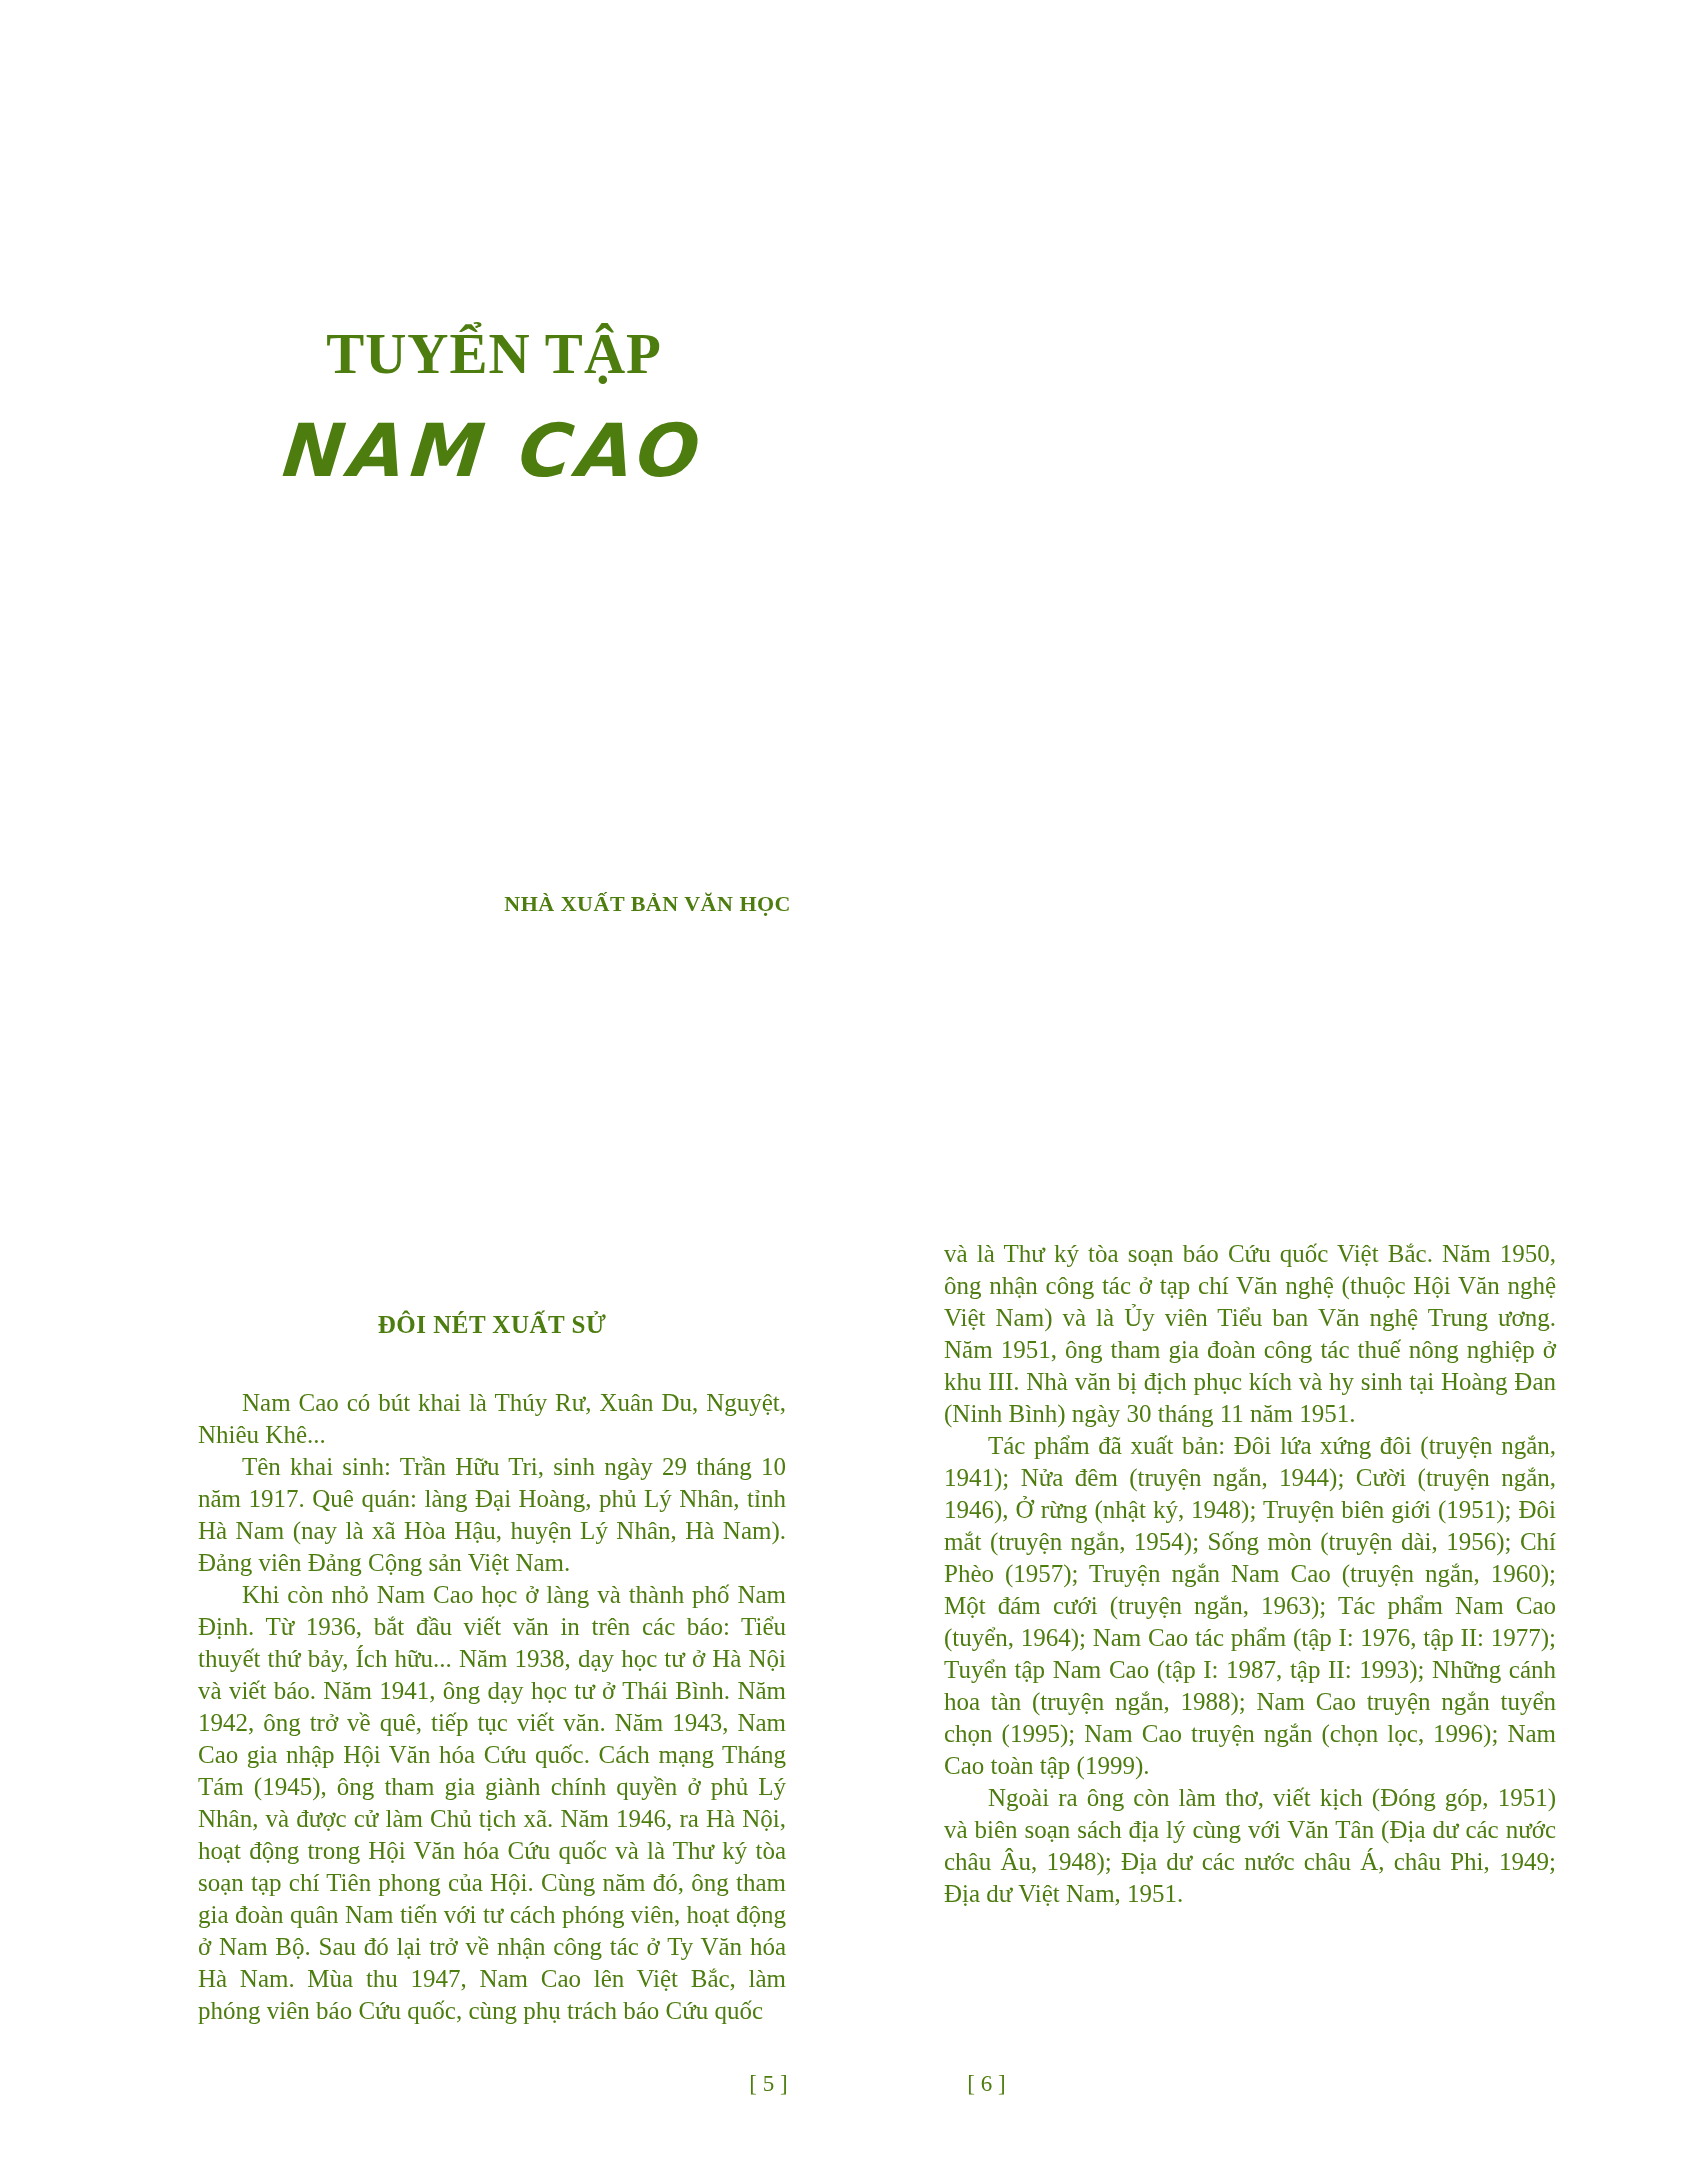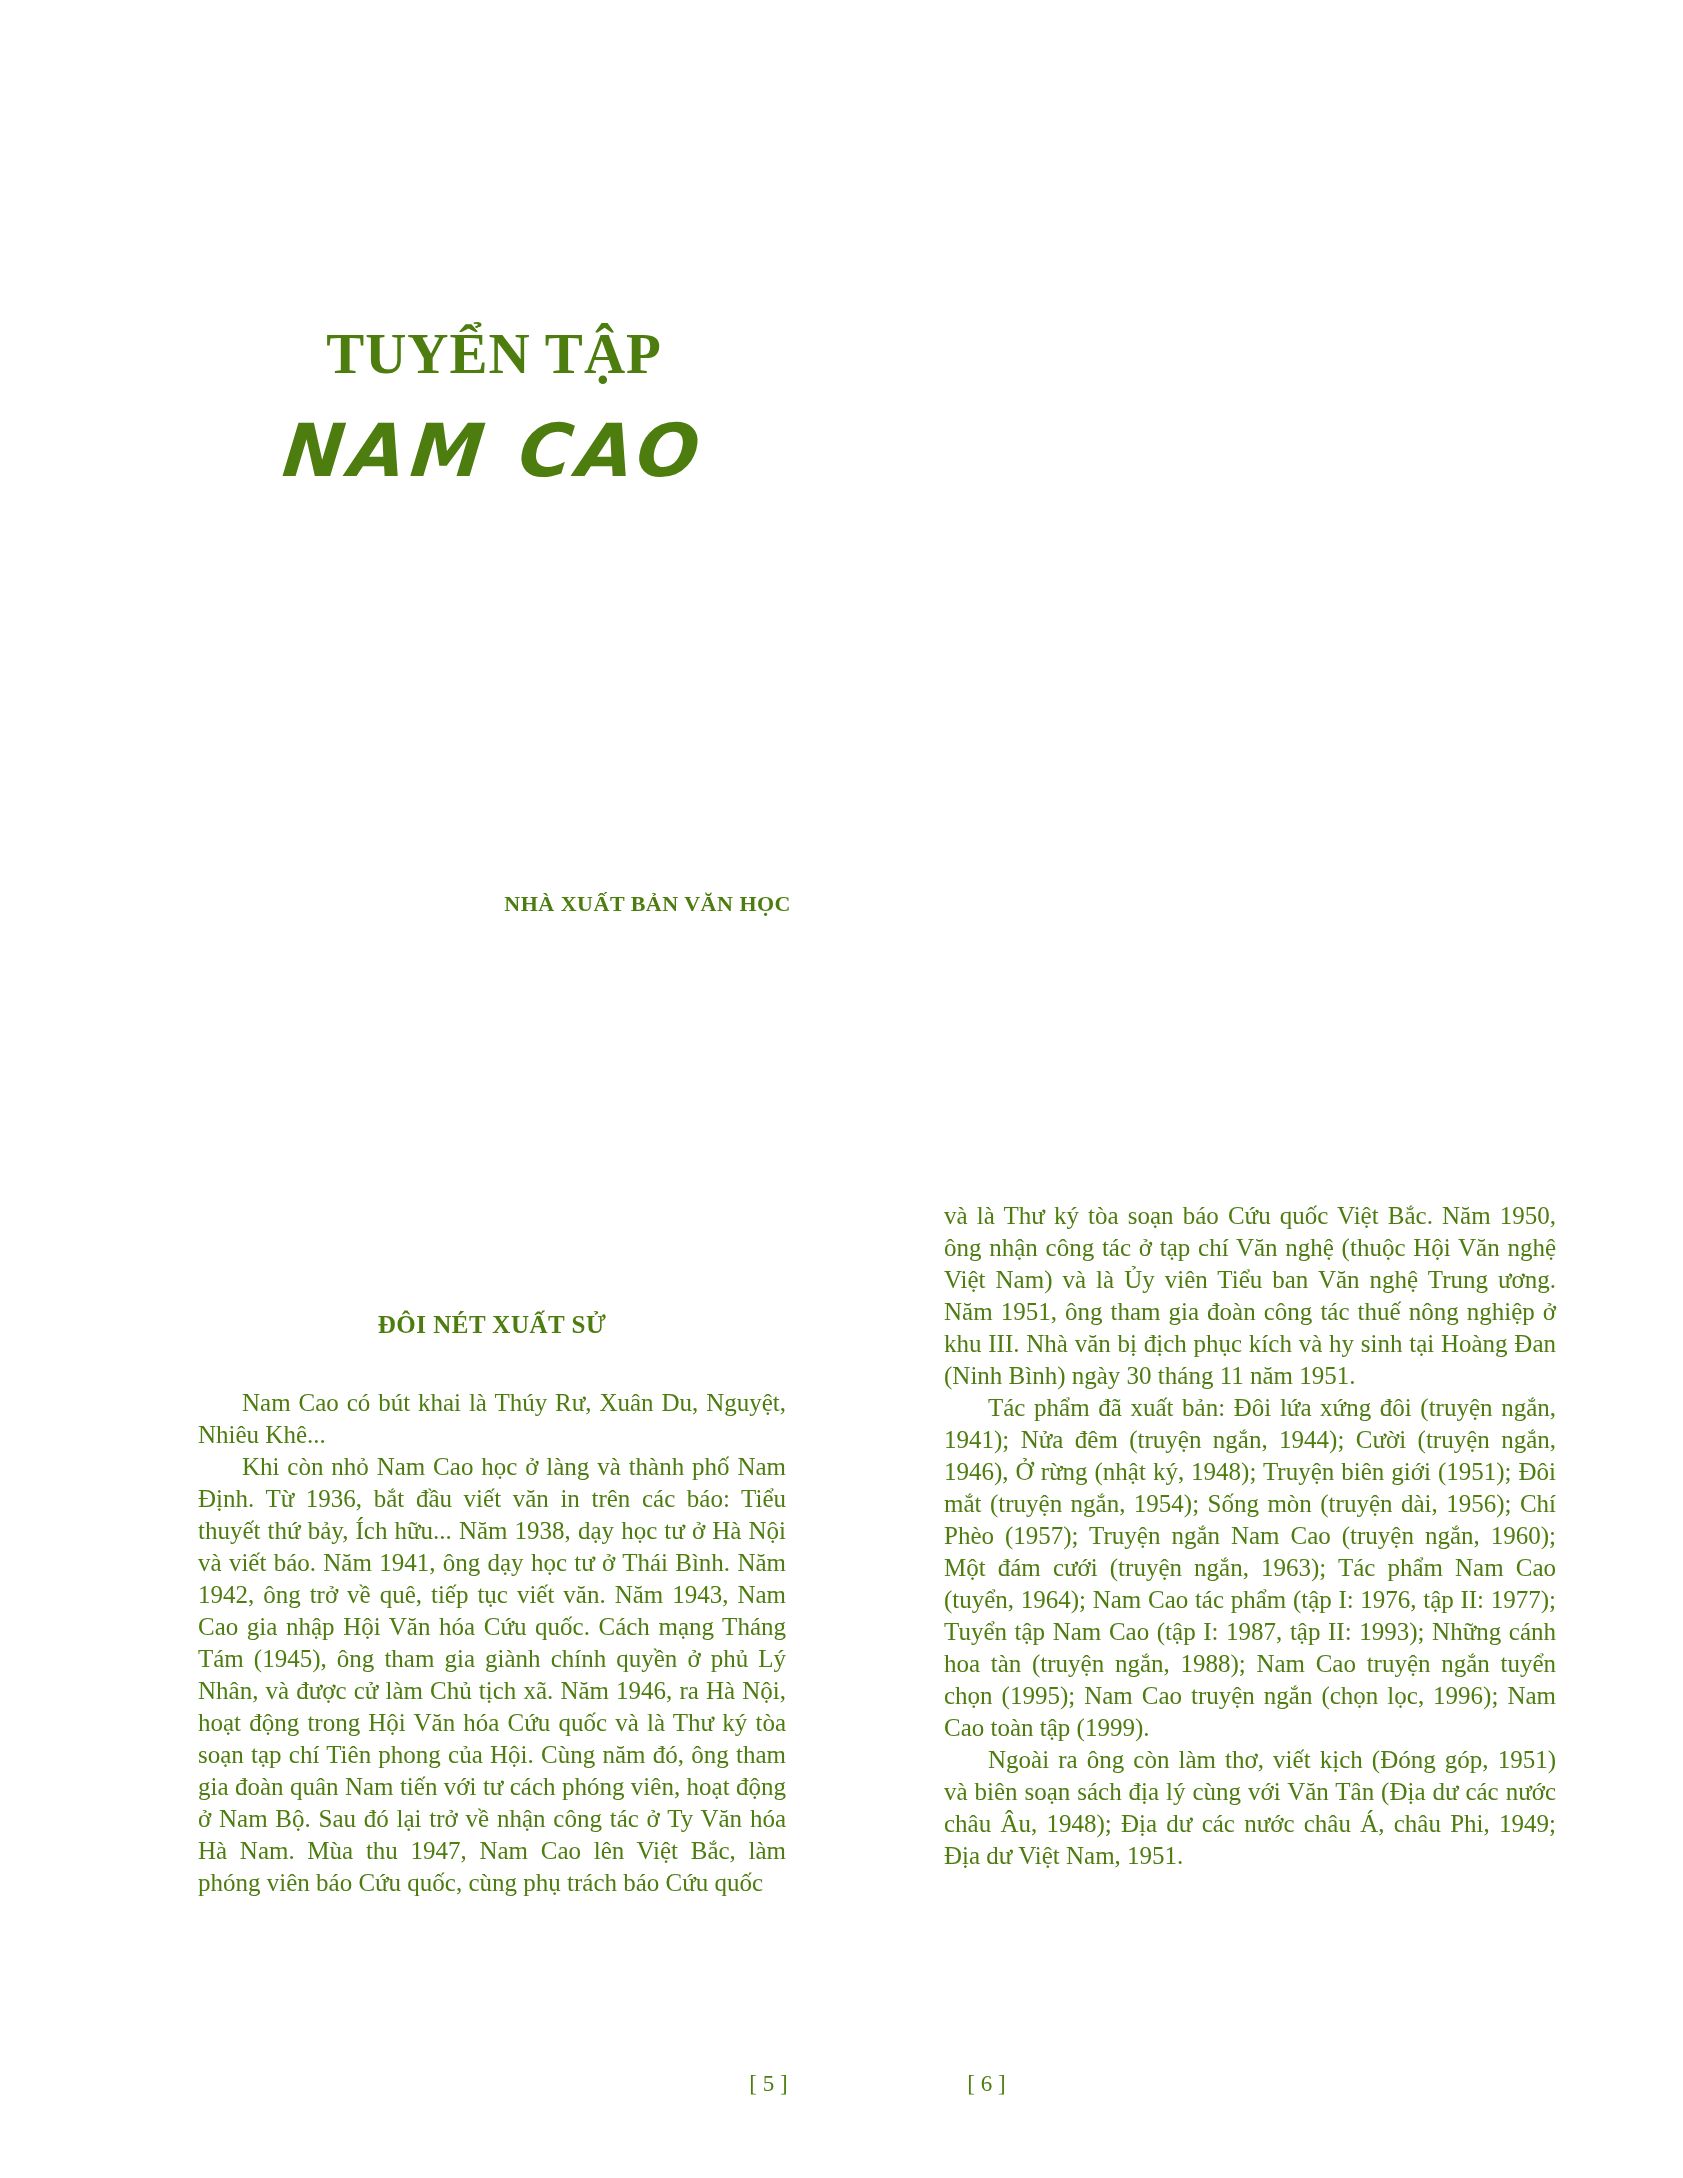--- a/index.html
+++ b/index.html
@@ -21,40 +21,41 @@
     font-size:22px;font-weight:bold;letter-spacing:0.5px;white-space:nowrap;
   }
   .col{position:absolute;font-size:25px;line-height:32px;text-align:justify;}
   .col p{margin:0;text-indent:44px;}
   .col p.noindent{text-indent:0;}
   .col-left{left:150px;top:1309px;width:588px;}
   .bio-heading{
     margin:0 0 46px 0;font-size:25px;font-weight:bold;text-align:center;
     letter-spacing:0.5px;text-indent:0;
   }
-  .col-right{left:896px;top:1200px;width:612px;}
+  .col-right{left:896px;top:1238px;width:612px;}
   .b{font-weight:normal;}
   .i{}
   .bi{font-weight:bold;font-style:italic;}
   .pagenum{position:absolute;top:2071px;font-size:23px;width:89px;text-align:center;}
   .pn-left{left:676px;}
   .pn-right{left:894px;}
 </style>
 </head>
 <body>
 
 <div class="spread">
 
   <div class="book-title">TUYỂN TẬP</div>
   <div class="author-script">NAM CAO</div>
   <div class="publisher">NHÀ XUẤT BẢN VĂN HỌC</div>
 
   <div class="col col-left">
     <h2 class="bio-heading">ĐÔI NÉT XUẤT SỬ</h2>
     <p>Nam Cao có bút khai là Thúy Rư, Xuân Du, Nguyệt, Nhiêu Khê...</p>
+    <p>Tên khai sinh: Trần Hữu Tri, sinh ngày 29 tháng 10 năm 1917. Quê quán: làng Đại Hoàng, phủ Lý Nhân, tỉnh Hà Nam (nay là xã Hòa Hậu, huyện Lý Nhân, Hà Nam). Đảng viên Đảng Cộng sản Việt Nam.</p>
     <p>Khi còn nhỏ Nam Cao học ở làng và thành phố Nam Định. Từ 1936, bắt đầu viết văn in trên các báo: Tiểu thuyết thứ bảy, Ích hữu... Năm 1938, dạy học tư ở Hà Nội và viết báo. Năm 1941, ông dạy học tư ở Thái Bình. Năm 1942, ông trở về quê, tiếp tục viết văn. Năm 1943, Nam Cao gia nhập Hội Văn hóa Cứu quốc. Cách mạng Tháng Tám (1945), ông tham gia giành chính quyền ở phủ Lý Nhân, và được cử làm Chủ tịch xã. Năm 1946, ra Hà Nội, hoạt động trong Hội Văn hóa Cứu quốc và là Thư ký tòa soạn tạp chí Tiên phong của Hội. Cùng năm đó, ông tham gia đoàn quân Nam tiến với tư cách phóng viên, hoạt động ở Nam Bộ. Sau đó lại trở về nhận công tác ở Ty Văn hóa Hà Nam. Mùa thu 1947, Nam Cao lên Việt Bắc, làm phóng viên báo Cứu quốc, cùng phụ trách báo Cứu quốc</p>
   </div>
 
   <div class="col col-right">
     <p class="noindent">và là Thư ký tòa soạn báo Cứu quốc Việt Bắc. Năm 1950, ông nhận công tác ở tạp chí Văn nghệ (thuộc Hội Văn nghệ Việt Nam) và là Ủy viên Tiểu ban Văn nghệ Trung ương. Năm 1951, ông tham gia đoàn công tác thuế nông nghiệp ở khu III. Nhà văn bị địch phục kích và hy sinh tại Hoàng Đan (Ninh Bình) ngày 30 tháng 11 năm 1951.</p>
     <p><span class="b">Tác phẩm đã xuất bản: </span><span class="i">Đôi lứa xứng đôi</span><span> (truyện ngắn, 1941); </span><span class="i">Nửa đêm</span><span> (truyện ngắn, 1944); </span><span class="i">Cười</span><span> (truyện ngắn, 1946), </span><span class="i">Ở rừng</span><span> (nhật ký, 1948); </span><span class="i">Truyện biên giới</span><span> (1951); </span><span class="i">Đôi mắt</span><span> (truyện ngắn, 1954); </span><span class="i">Sống mòn</span><span> (truyện dài, 1956); </span><span class="i">Chí Phèo</span><span> (1957); </span><span class="i">Truyện ngắn Nam Cao</span><span> (truyện ngắn, 1960); </span><span class="i">Một đám cưới</span><span> (truyện ngắn, 1963); </span><span class="i">Tác phẩm Nam Cao</span><span> (tuyển, 1964); </span><span class="i">Nam Cao tác phẩm</span><span> (tập I: 1976, tập II: 1977); </span><span class="i">Tuyển tập Nam Cao</span><span> (tập I: 1987, tập II: 1993); </span><span class="i">Những cánh hoa tàn</span><span> (truyện ngắn, 1988); </span><span class="i">Nam Cao truyện ngắn tuyển chọn</span><span> (1995); </span><span class="i">Nam Cao truyện ngắn</span><span> (chọn lọc, 1996); </span><span class="i">Nam Cao toàn tập</span><span> (1999).</span></p>
     <p>Ngoài ra ông còn làm thơ, viết kịch (Đóng góp, 1951) và biên soạn sách địa lý cùng với Văn Tân (Địa dư các nước châu Âu, 1948); Địa dư các nước châu Á, châu Phi, 1949; Địa dư Việt Nam, 1951.</p>
   </div>
 
   <div class="pagenum pn-left">[ 5 ]</div>

